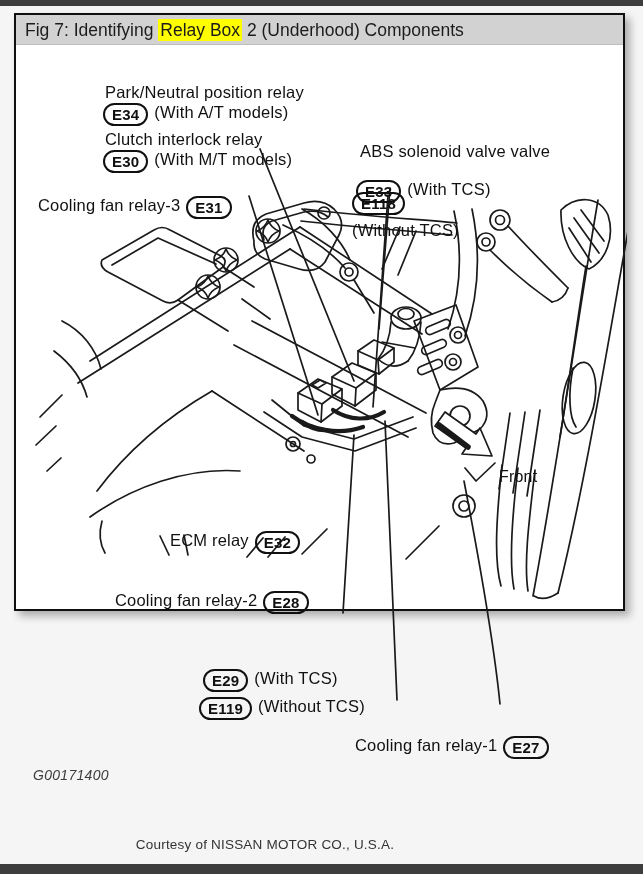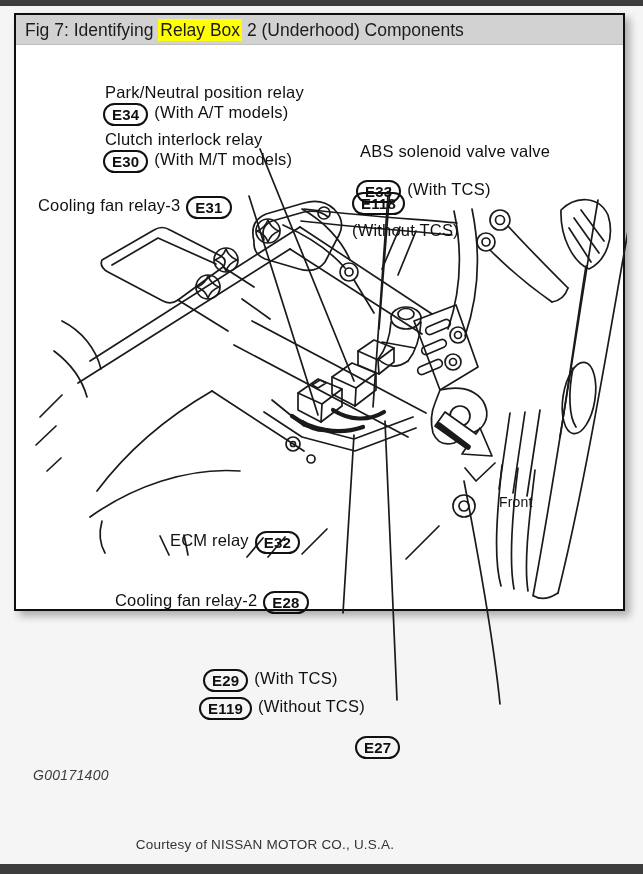--- a/index.html
+++ b/index.html
@@ -23,21 +23,21 @@
   .ln { fill:none; stroke:#1a1a1a; stroke-width:1.7; stroke-linecap:round; stroke-linejoin:round; }
   .thick { stroke-width:4.2; }
   .vthick { stroke-width:5.5; }
   .fillw { fill:#ffffff; }
 
   .lbl { position:absolute; z-index:2; white-space:nowrap; color:#111;
          font-size:16.5px; letter-spacing:0.2px; }
   .row { display:flex; align-items:flex-start; gap:6px; height:25px; }
   .tag { display:inline-block; border:2.6px solid #101010; border-radius:14px;
          padding:0 7px; font-weight:700; font-size:15px; line-height:19px; color:#101010; }
-  #front-label { font-size:14px;margin-top:26px; }
+  #front-label { font-size:16px; }
   #figure-code { font-size:14px; color:#3c3c3c; letter-spacing:0.3px; }
   #courtesy { left:0; width:530px; text-align:center; font-size:13.5px; color:#333; }
 </style>
 </head>
 <body>
 
 <div id="page">
   <div id="chrome-top" class="chrome-bar"></div>
 
   <div id="doc-frame">
@@ -245,20 +245,21 @@
   <div class="lbl row" style="left:203px; top:669px;">
     <span class="tag">E29</span>
     <span>(With TCS)</span>
   </div>
   <div class="lbl row" style="left:199px; top:697px;">
     <span class="tag">E119</span>
     <span>(Without TCS)</span>
   </div>
 
   <div class="lbl row" style="left:355px; top:736px;">
+    <span>Cooling fan relay-1</span>
     <span class="tag">E27</span>
   </div>
 
   <div class="lbl" id="front-label" style="left:499px; top:468px;">Front</div>
 
   <div class="lbl" id="figure-code" style="left:33px; top:767px;font-style:italic;">G00171400</div>
 
   <div class="lbl" id="courtesy" style="top:837px;">Courtesy of NISSAN MOTOR CO., U.S.A.</div>
 
   <div id="chrome-bottom" class="chrome-bar"></div>

